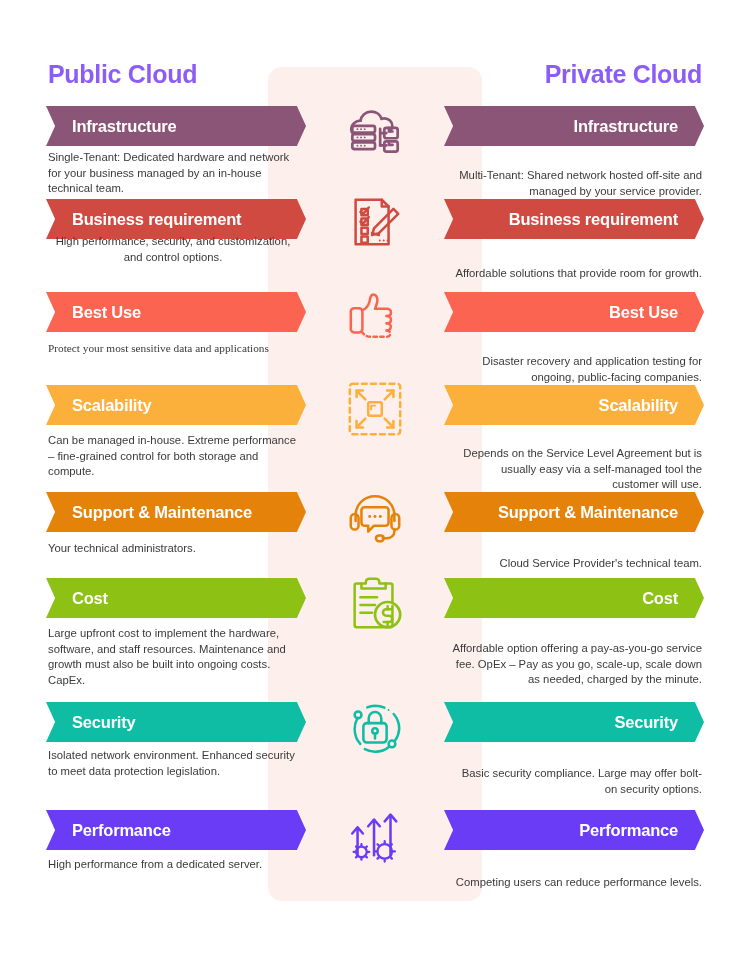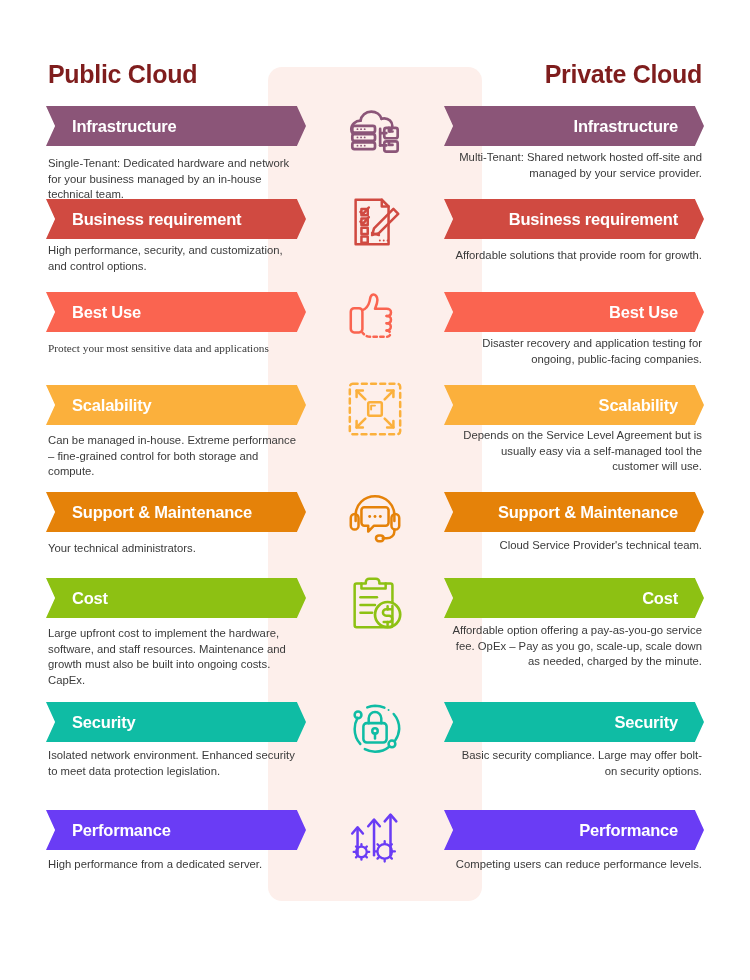--- a/index.html
+++ b/index.html
@@ -24,21 +24,21 @@
     border-radius:14px;
     z-index:0;
   }
 
   
   .col-header {
     position:absolute;
     top:60px;
     font-size:25px;
     font-weight:bold;
-    color:#7f1d1d;
+    color:#8b5cf6;
     letter-spacing:-0.3px;
     z-index:3;
   }
   .col-header.left  { left:48px; text-align:left; }
   .col-header.right { right:48px; text-align:center; }
 
   
   .rows { position:absolute; left:0; top:0; width:750px; height:916px; z-index:2; }
 
   .row { position:absolute; left:0; width:750px; }
@@ -60,21 +60,21 @@
   .banner.right { right:46px; width:260px; justify-content:flex-end;  padding-right:26px; }
 
   
   .desc {
     position:absolute;
     font-size:11.3px;
     line-height:15.6px;
     color:#3a3a3a;
   }
   .desc.left  { left:48px;  width:250px; text-align:left; }
-  .desc.right { right:48px; width:250px; text-align:right; }
+  .desc.right { right:48px; width:250px; text-align:right;margin-top:18px; }
 
   
   .icon-slot {
     position:absolute;
     left:331px;
     width:88px; height:78px;
     display:flex; align-items:center; justify-content:center;
     z-index:3;
   }
   .icon-slot svg { display:block; }
@@ -107,21 +107,21 @@
   <div class="col-header right">Private Cloud</div>
 
   <div class="rows" id="rows-container">
       <div class="row">
         <div class="banner left" style="top: 106px; background: rgb(139, 85, 120);">
           <span>Infrastructure</span>
         </div>
         <div class="banner right" style="top: 106px; background: rgb(139, 85, 120);">
           <span>Infrastructure</span>
         </div>
-        <div class="desc left" style="top: 156px;">Single-Tenant: Dedicated hardware and network for your business managed by an in-house technical team.</div>
+        <div class="desc left" style="top: 150px;">Single-Tenant: Dedicated hardware and network for your business managed by an in-house technical team.</div>
         <div class="desc right" style="top: 150px;">Multi-Tenant: Shared network hosted off-site and managed by your service provider.</div>
         <div class="icon-slot" style="top: 92px;">
           <svg width="66" height="66" viewBox="0 0 64 64" fill="none" stroke="#8B5578" stroke-width="2.6" stroke-linecap="round" stroke-linejoin="round">
             <path d="M18 22c-5 0-9 3.6-9 8.2 0 1.4.4 2.7 1.1 3.8"></path>
             <path d="M18 22c.6-5 5-8.8 10.4-8.8 4.7 0 8.7 2.9 10 7"></path>
             <path d="M38.4 20.2c.8-.3 1.7-.5 2.6-.5 4.3 0 7.8 3.3 7.8 7.4 0 2-.9 3.9-2.3 5.2"></path>
             <rect x="10" y="27" width="22" height="6.5" rx="2"></rect>
             <rect x="10" y="35" width="22" height="6.5" rx="2"></rect>
             <rect x="10" y="43" width="22" height="6.5" rx="2"></rect>
             <circle cx="15" cy="30.2" r="0.9" fill="#8B5578" stroke="none"></circle>
@@ -143,21 +143,21 @@
           </svg>
         </div>
       </div>
       <div class="row">
         <div class="banner left" style="top: 199px; background: rgb(208, 74, 65);">
           <span>Business requirement</span>
         </div>
         <div class="banner right" style="top: 199px; background: rgb(208, 74, 65);">
           <span>Business requirement</span>
         </div>
-        <div class="desc left" style="top: 243px;">High performance, security, and customization, and control options.</div>
+        <div class="desc left" style="top: 234px; text-align: center;">High performance, security, and customization, and control options.</div>
         <div class="desc right" style="top: 248px;">Affordable solutions that provide room for growth.</div>
         <div class="icon-slot" style="top: 183px;">
           <svg width="62" height="62" viewBox="0 0 64 64" fill="none" stroke="#D04A41" stroke-width="2.6" stroke-linecap="round" stroke-linejoin="round">
             <path d="M12 9h27l7 7v39H12z"></path>
             <path d="M39 9v7h7"></path>
             <path d="M18 18.5h6.5V25H18z"></path>
             <path d="M17 21.5l2.4 2.4L25.6 17"></path>
             <path d="M18 28.5h6.5V35H18z"></path>
             <path d="M17 31.5l2.4 2.4L25.6 27"></path>
             <rect x="18" y="38" width="6.5" height="6.5"></rect>

